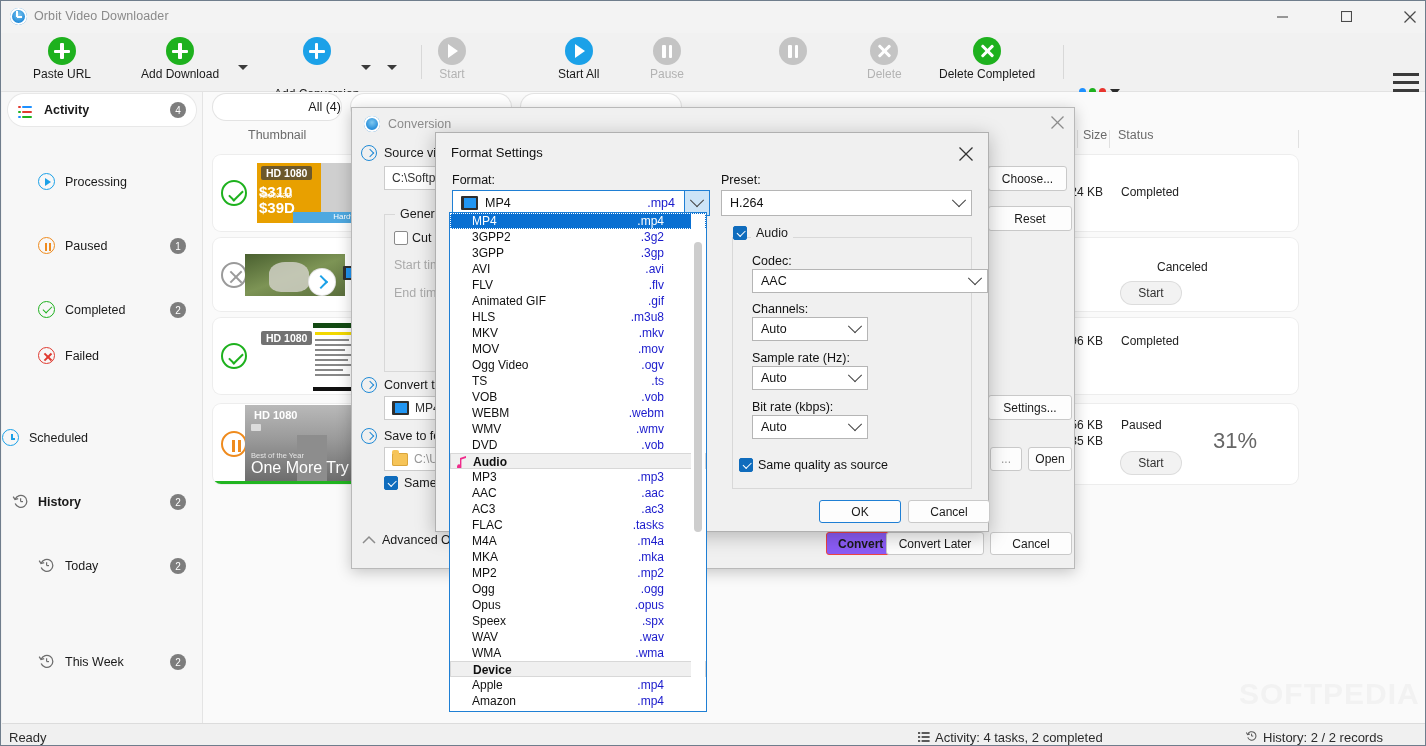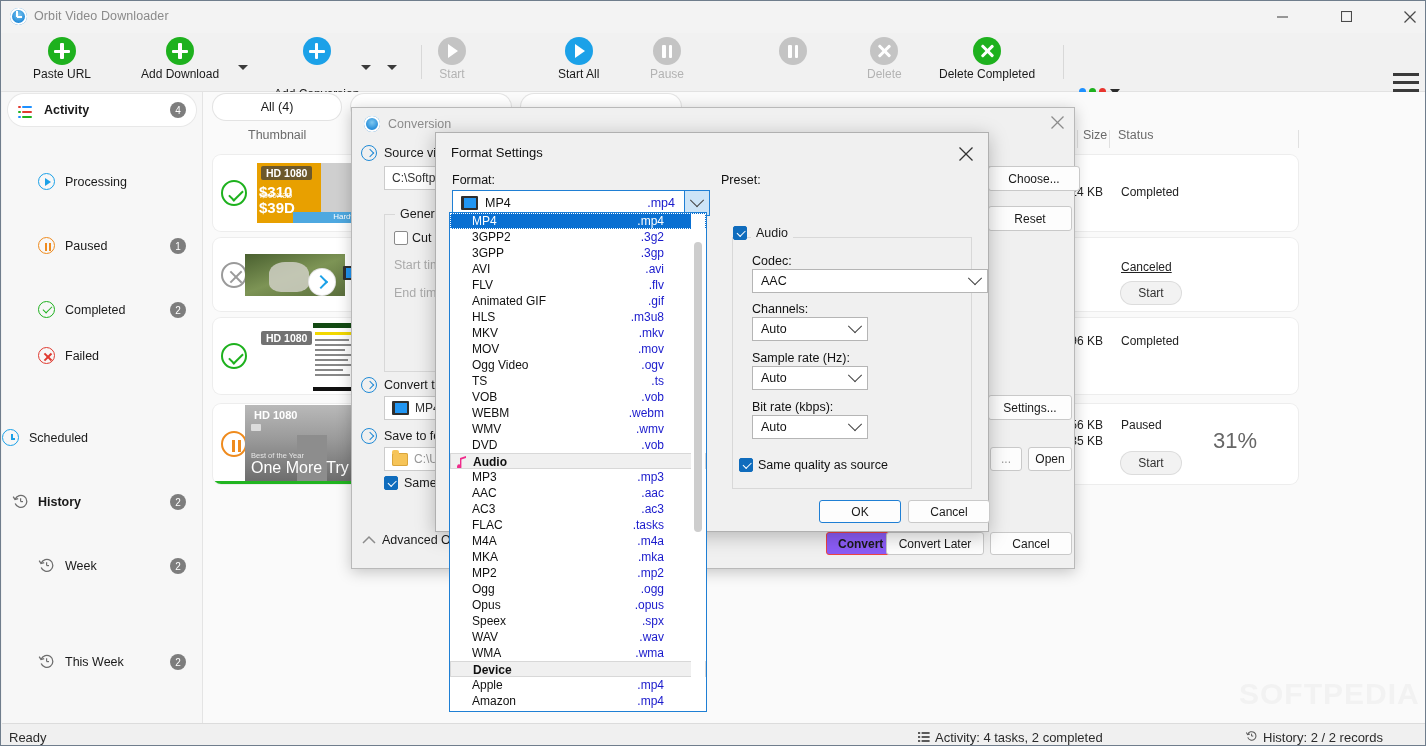--- a/index.html
+++ b/index.html
@@ -62,21 +62,21 @@
   .ring-clock:before{content:"";position:absolute;left:8px;top:4px;width:1.5px;height:5px;background:currentColor;}
   .ring-clock:after{content:"";position:absolute;left:8px;top:8px;width:4px;height:1.5px;background:currentColor;}
   .hist-ico svg{display:block;}
   .actico{position:absolute;left:0;top:2px;width:14px;height:13px;}
   .actico i{position:absolute;left:4px;width:10px;height:2.4px;border-radius:1px;display:block;}
   .actico b{position:absolute;left:0;width:2.6px;height:2.4px;border-radius:1px;display:block;}
 
   
   .main{position:absolute;left:202px;top:91px;width:1222px;height:631px;background:#fafafa;}
   .tabbar{position:absolute;left:0;top:0;width:1222px;height:32px;}
-  .tab{position:absolute;top:2px;height:26px;border-radius:13px;background:#fff;box-shadow:0 0 0 1px #e3e3e3;display:flex;align-items:center;justify-content:center;font-size:12.5px;}
+  .tab{position:absolute;top:2px;height:26px;border-radius:13px;background:#fff;box-shadow:0 0 0 1px #e3e3e3;display:flex;align-items:center;justify-content:flex-end;font-size:12.5px;}
   .tab.all{left:10px;width:128px;}
   .tab.t2{left:148px;width:160px;}
   .tab.t3{left:318px;width:160px;}
   .colhdr{position:absolute;top:36px;height:26px;font-size:12.5px;color:#6b6b6b;}
   .colsep{position:absolute;top:38px;width:1px;height:18px;background:#e0e0e0;}
   .row{position:absolute;left:10px;width:1085px;background:#fff;border-radius:8px;box-shadow:0 0 0 1px #ededed;}
   .rowstate{position:absolute;left:8px;top:50%;transform:translateY(-50%);width:26px;height:26px;}
   .rs-c{position:absolute;left:0;top:0;width:26px;height:26px;border-radius:50%;box-sizing:border-box;border:2px solid currentColor;}
   .rs-check:after{content:"";position:absolute;left:6px;top:8px;width:12px;height:6px;border-left:2.4px solid currentColor;border-bottom:2.4px solid currentColor;transform:rotate(-45deg);}
   .rs-x:before,.rs-x:after{content:"";position:absolute;left:12px;top:5px;width:2.2px;height:16px;background:currentColor;}
@@ -328,21 +328,21 @@
 
     <div class="side-row" style="top:234px;padding-left:36px;">
       <span class="side-ico hist-ico" style="margin-right:9px;">
         <svg width="17" height="17" viewBox="0 0 17 17">
             <path d="M3.2 6.3 A6 6 0 1 1 3.2 10.5" fill="none" stroke="#6e6e6e" stroke-width="1.3"></path>
             <polyline points="1.2,3.6 3,6.6 6.2,5.6" fill="none" stroke="#6e6e6e" stroke-width="1.3"></polyline>
             <line x1="8.6" y1="5.2" x2="8.6" y2="8.6" stroke="#6e6e6e" stroke-width="1.2"></line>
             <line x1="8.6" y1="8.6" x2="11" y2="8.6" stroke="#6e6e6e" stroke-width="1.2"></line>
           </svg>
       </span>
-      <span class="side-label">Week</span>
+      <span class="side-label">Today</span>
       <span class="side-badge">2</span>
     </div>
     <div class="side-row" style="top:298px;padding-left:36px;">
       <span class="side-ico hist-ico" style="margin-right:9px;">
         <svg width="17" height="17" viewBox="0 0 17 17">
             <path d="M3.2 6.3 A6 6 0 1 1 3.2 10.5" fill="none" stroke="#6e6e6e" stroke-width="1.3"></path>
             <polyline points="1.2,3.6 3,6.6 6.2,5.6" fill="none" stroke="#6e6e6e" stroke-width="1.3"></polyline>
             <line x1="8.6" y1="5.2" x2="8.6" y2="8.6" stroke="#6e6e6e" stroke-width="1.2"></line>
             <line x1="8.6" y1="8.6" x2="11" y2="8.6" stroke="#6e6e6e" stroke-width="1.2"></line>
           </svg>
@@ -398,21 +398,21 @@
       <span class="rowstate" style="color:#9a9a9a;">
           <i class="rs-c rs-x"></i>
         </span>
       <div class="thumb" style="left:32px;top:16px;height:42px;width:100px;background:linear-gradient(160deg,#4a6030,#7d9455 50%,#5a6e3c);">
         <span style="position:absolute;left:24px;top:8px;width:40px;height:30px;background:#cfcfc4;border-radius:40% 40% 30% 30%;opacity:.85;"></span>
       </div>
       <span style="position:absolute;left:96px;top:31px;width:26px;height:26px;border-radius:50%;background:#fff;box-shadow:0 0 0 1px #e3e3e3;display:flex;align-items:center;justify-content:center;">
         <span style="display:block;width:8px;height:8px;border-right:2px solid #1ba1e8;border-top:2px solid #1ba1e8;transform:rotate(45deg);margin-left:-3px;"></span>
       </span>
       <span style="position:absolute;left:130px;top:28px;" class="filmico"></span>
-      <span class="statuscell" style="left:908px;top:22px;text-decoration:underline;">Canceled</span>
+      <span class="statuscell" style="left:944px;top:22px;">Canceled</span>
       <div class="pillbtn" style="left:908px;top:44px;width:60px;">
           <span>Start</span>
         </div>
     </div>
 
     <div class="row" style="top:226px;height:76px;">
       <span class="rowstate" style="color:#1eb11e;">
           <i class="rs-c rs-check"></i>
         </span>
       <div class="thumb" style="left:100px;top:5px;height:68px;width:44px;background:#ffffff;">
@@ -460,21 +460,21 @@
     <div class="convhdr">
       <span class="conv-ico"></span>
       <span class="conv-title">Conversion</span>
     </div>
 
     <span class="sec-arrow" style="left:9px;top:37px;"></span>
     <span class="sec-label" style="left:32px;top:38px;">Source video</span>
     <div class="txtbox" style="left:32px;top:58px;width:618px;height:24px;">
         <span>C:\Softpedi</span>
       </div>
-    <div class="btn" style="left:636px;top:58px;width:92px;height:25px;">
+    <div class="btn" style="left:636px;top:58px;width:79px;height:25px;">
         <span>Choose...</span>
       </div>
     <div class="btn" style="left:636px;top:98px;width:84px;height:25px;">
         <span>Reset</span>
       </div>
 
     <div class="grp" style="left:32px;top:106px;width:598px;height:158px;"></div>
     <span class="grp-t" style="left:43px;top:99px;">General</span>
     <span class="cb" style="left:42px;top:123px;"></span>
     <span class="sec-label" style="left:60px;top:123px;">Cut vid</span>
@@ -544,20 +544,26 @@
     <div class="combo" style="left:16px;top:57px;width:258px;height:26px;border-color:#1f7fd4;">
       <span class="filmico" style="margin-right:7px;"></span>
       <span class="cv">MP4</span>
       <span style="color:#1a1acc;margin-right:34px;">.mp4</span>
       <span class="cbtn" style="background:#cce4f7;border-left:1px solid #1f7fd4;">
           <i class="chev"></i>
         </span>
     </div>
 
     <span class="lbl" style="left:285px;top:40px;">Preset:</span>
+    <div class="combo" style="left:285px;top:57px;width:251px;height:26px;">
+      <span class="cv">H.264</span>
+      <span class="cbtn">
+          <i class="chev"></i>
+        </span>
+    </div>
 
     <div class="grp" style="left:296px;top:104px;width:240px;height:252px;"></div>
     <span class="cb on" style="left:297px;top:93px;"></span>
     <span class="grp-t" style="left:315px;top:93px;">Audio</span>
 
     <span class="lbl" style="left:316px;top:121px;">Codec:</span>
     <div class="combo" style="left:316px;top:136px;width:236px;height:24px;">
       <span class="cv">AAC</span>
       <span class="cbtn">
           <i class="chev"></i>

